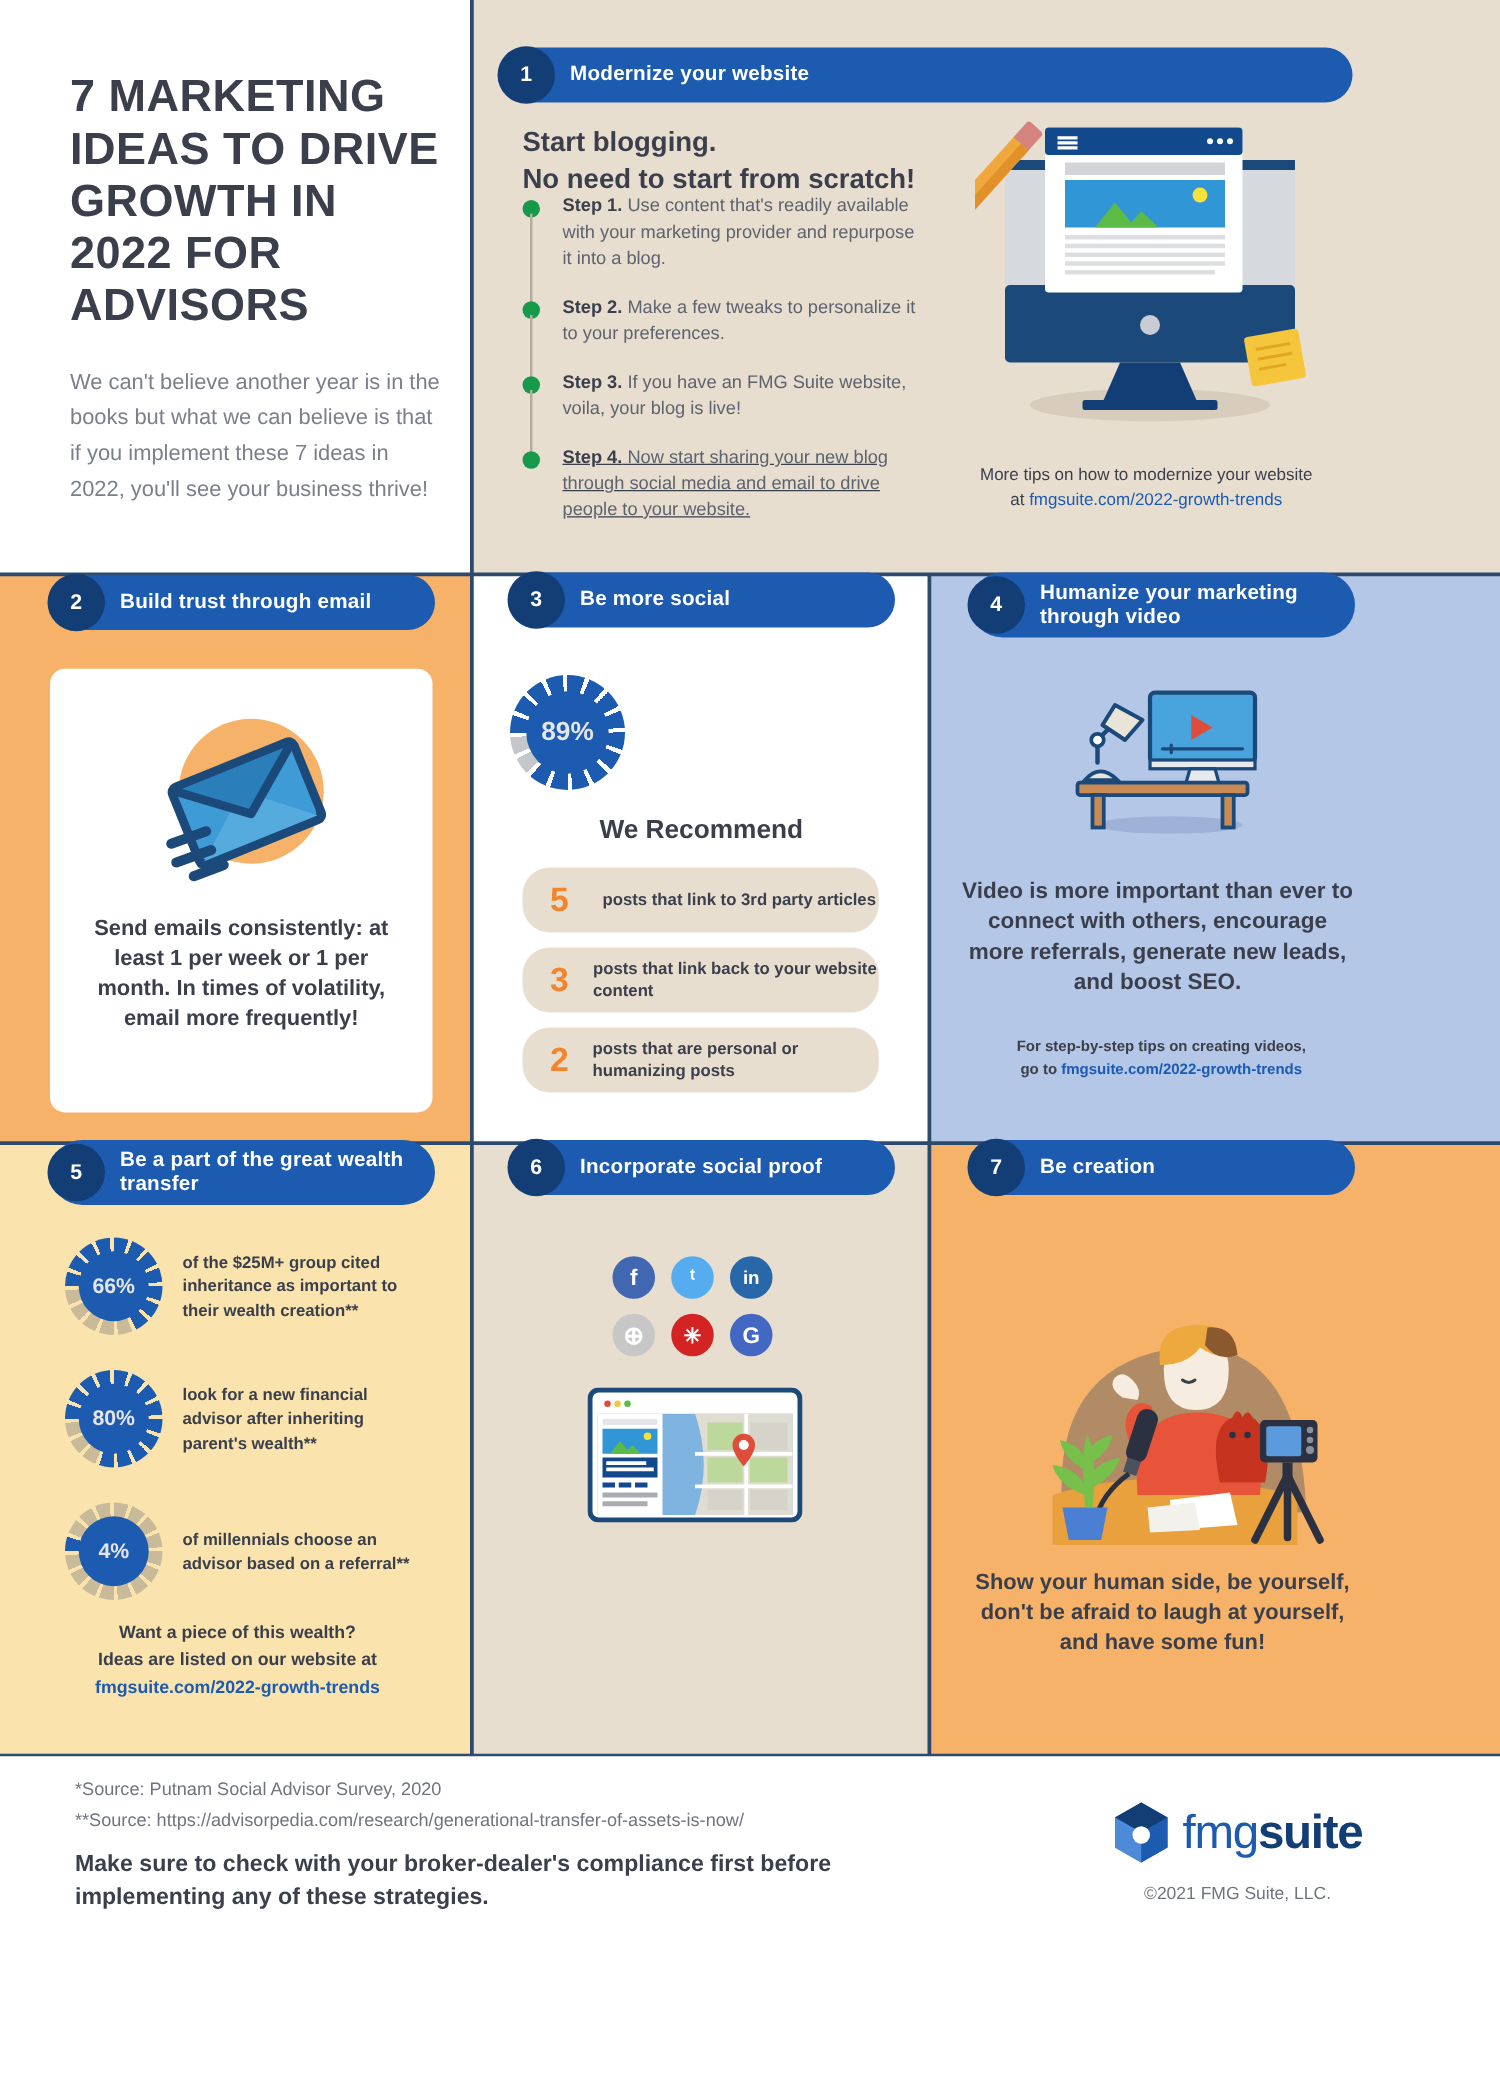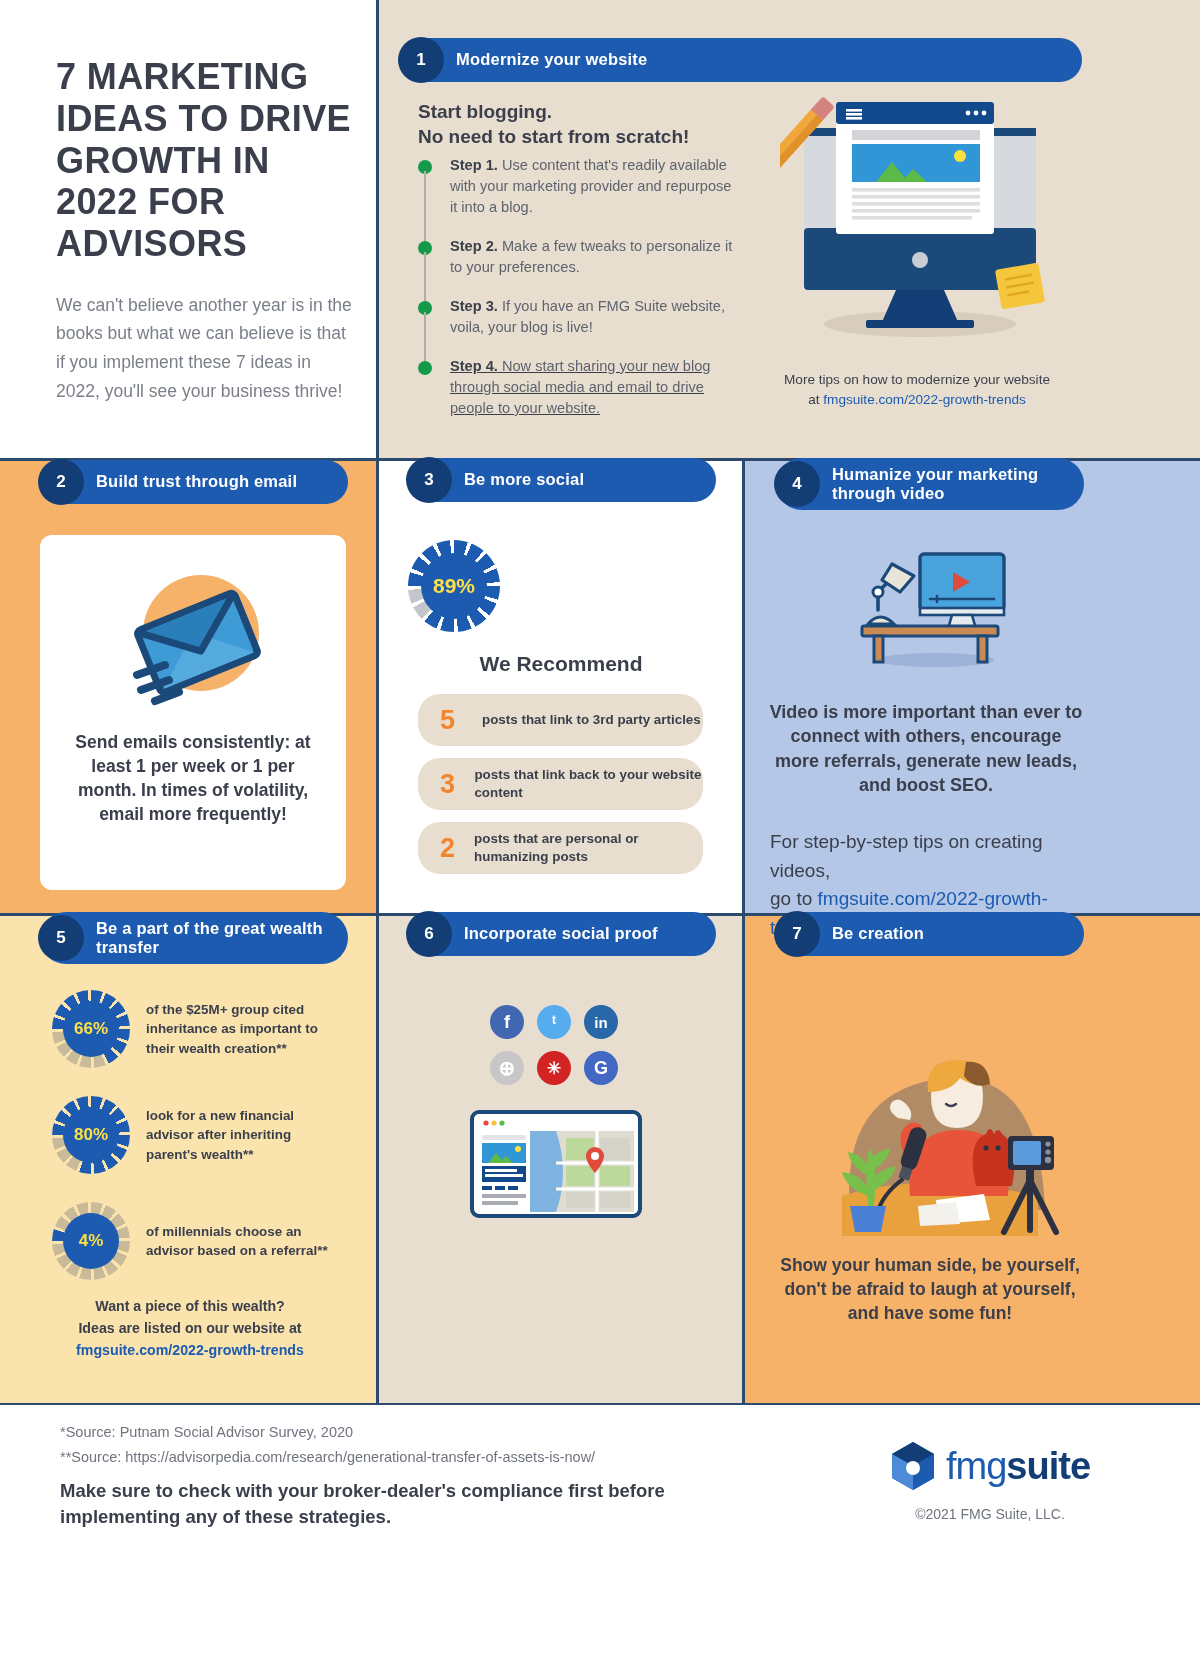--- a/index.html
+++ b/index.html
@@ -67,21 +67,21 @@
     font-size: 36px; font-weight: bold; line-height:1.16;
     color:#3a3f4b; letter-spacing:.4px; text-transform:uppercase;
   }
   .intro {
     margin-top: 26px; font-size: 17.5px; line-height: 1.64; color:#7a7f89;
   }
 
   
   .s1-pill { left: 400px; top: 38px; width: 682px; }
   .s1-lead { position:absolute; left:418px; top:100px; width:320px;
-             font-size:19px; font-weight:bold; line-height:1.3; color:#3a3f4b; }
+             font-size:22px; font-weight:bold; line-height:1.3; color:#3a3f4b; }
   .steps { position:absolute; left:418px; top:155px; width:320px; }
   .step { position:relative; padding-left: 32px; margin-bottom: 18px; }
   .step:last-child { margin-bottom: 0; text-decoration: underline; }
   .step .dot { position:absolute; left:0; top:5px; width:14px; height:14px;
                border-radius:50%; background:#159a4b; }
   .step .line { position:absolute; left:6px; top:16px; width:2px; height:calc(100% + 12px); background:#b6ada0; }
   .step:last-child .line { display:none; }
   .step .txt { font-size:14.6px; line-height:1.44; color:#5d636e; }
   .step .txt b { color:#3a3f4b; }
 
@@ -110,22 +110,22 @@
   .rec-row { background:#e8ded0; border-radius:22px; height:52px;
              display:flex; align-items:center; padding-left:22px; margin-bottom:12px; }
   .rec-row .n { font-size:27px; font-weight:bold; color:#f2852b; width:42px; }
   .rec-row .l { font-size:13.4px; font-weight:bold; line-height:1.32; color:#3a3f4b; }
 
   
   .s4-pill { left: 776px; top: 458px; width: 308px; }
   .s4-illo { position:absolute; left:852px; top:540px; width:160px; height:130px; }
   .s4-text { position:absolute; left:766px; top:700px; width:320px; text-align:center;
              font-size:18px; font-weight:bold; line-height:1.36; color:#3a3f4b; }
-  .s4-cta { position:absolute; left:770px; top:828px; width:318px; 
-            font-size:19px; font-weight:normal; line-height:1.5; color:#3a3f4b; }
+  .s4-cta { position:absolute; left:770px; top:828px; width:318px; text-align:center;
+            font-size:12px; font-weight:bold; line-height:1.5; color:#3a3f4b; }
   .s4-cta .lnk { color:#1c5bb0; }
 
   
   .s5-pill { left:40px; top:912px; width:308px; }
   .s5-rows { position:absolute; left:52px; top:990px; width:300px; }
   .s5-row { display:flex; align-items:center; gap:16px; margin-bottom:28px; }
   .s5-row .copy { font-size:13.4px; font-weight:bold; line-height:1.42; color:#3a3f4b; width:190px; }
   .s5-cta { position:absolute; left:30px; top:1295px; width:320px; text-align:center;
             font-size:14.2px; font-weight:bold; line-height:1.55; color:#3a3f4b; }
   .s5-cta .lnk { color:#1c5bb0; }
@@ -155,21 +155,21 @@
   .brand { position:absolute; left:840px; top:1440px; width:300px; text-align:center; }
   .brand-row { display:flex; align-items:center; justify-content:center; gap:10px; }
   .brand-name { font-size:38px; letter-spacing:-1px; }
   .brand-name .a { color:#1c5bb0; font-weight:normal; }
   .brand-name .b { color:#123e75; font-weight:bold; }
   .copyright { margin-top:14px; font-size:14px; color:#6f747e; }
 
   .donut { position:relative; flex:0 0 auto; }
   .donut .inner {
     position:absolute; left:50%; top:50%; transform:translate(-50%,-50%);
-    border-radius:50%; background:#1c5bb0; color:#fde047;
+    border-radius:50%; background:#1c5bb0; color:#e5e5e5;
     display:flex; align-items:center; justify-content:center;
     font-weight:bold;
   }
 </style>
 </head>
 <body>
 
 <div class="page">
 
   <div class="r1">

